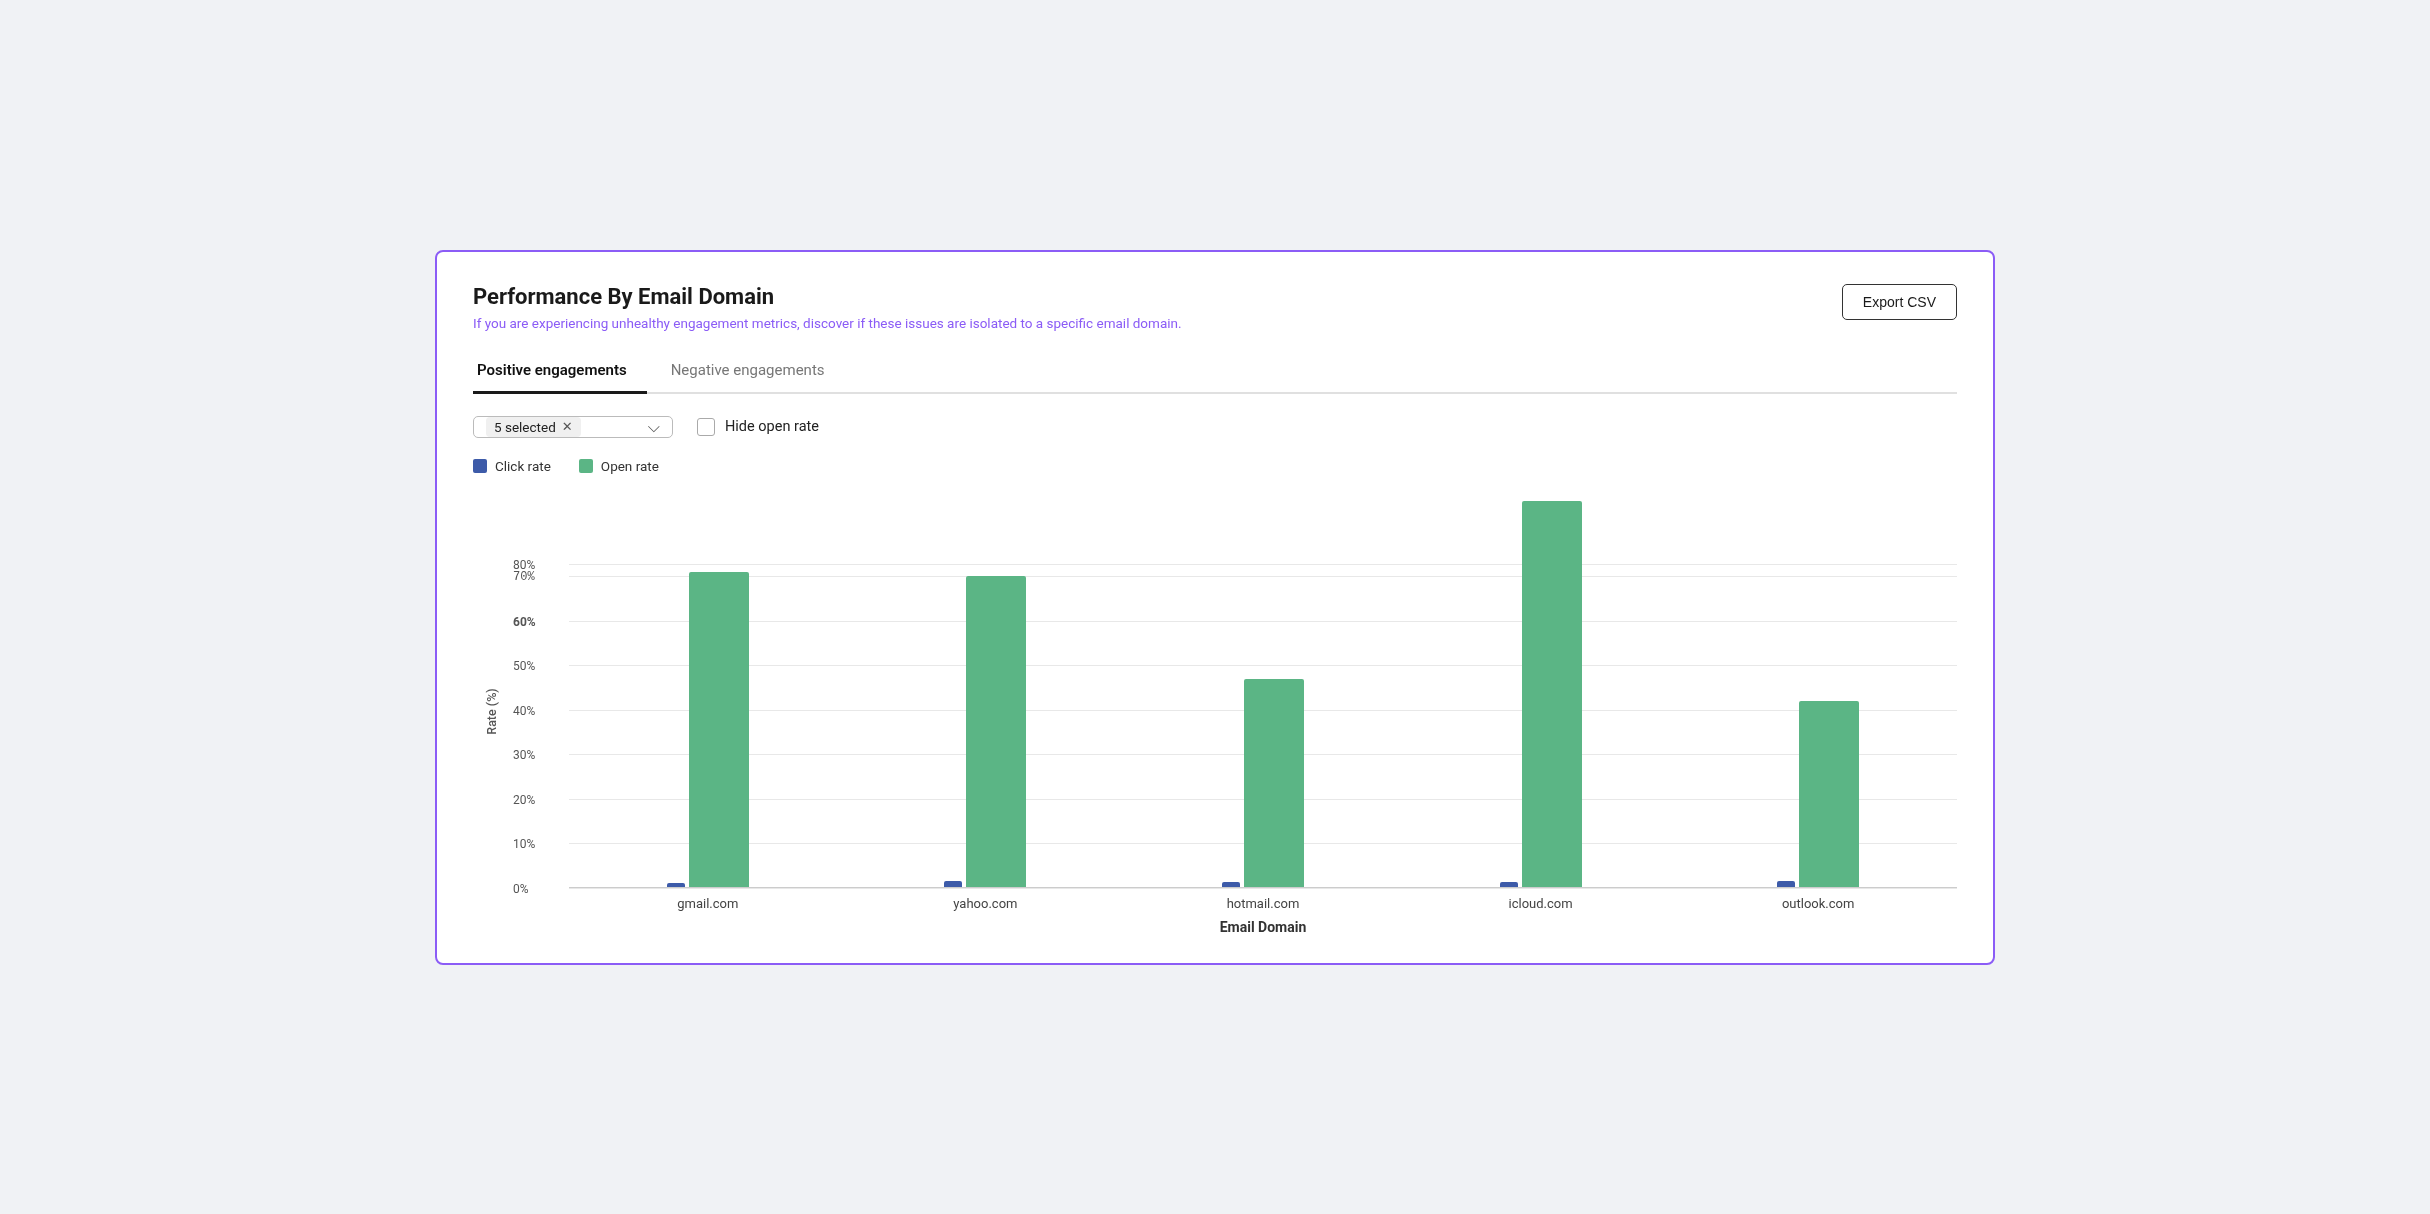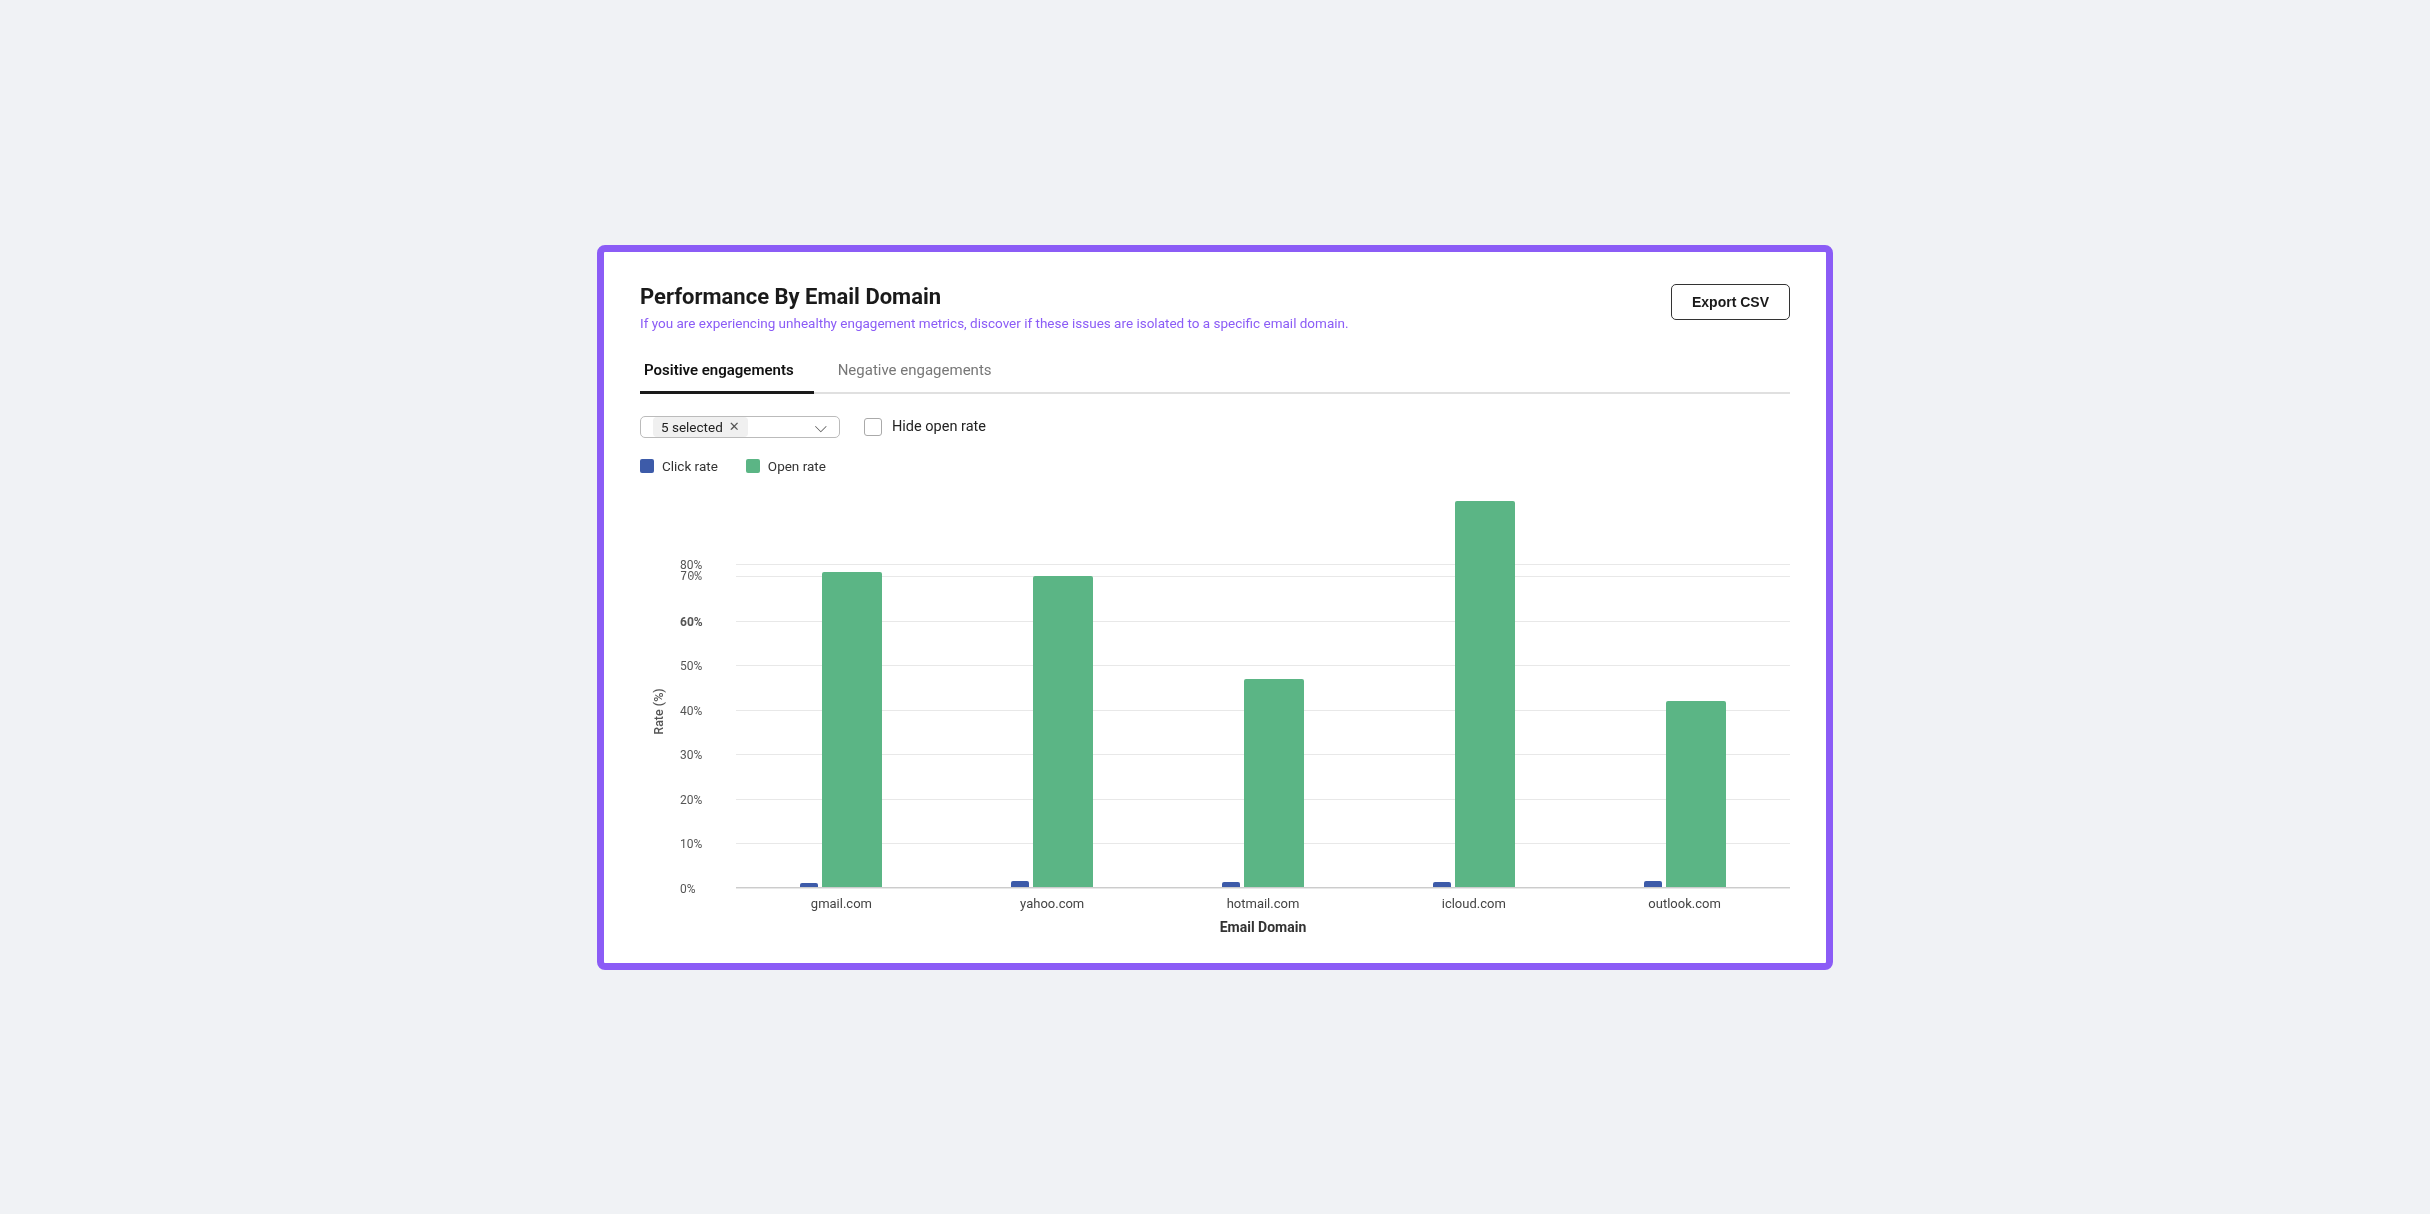--- a/index.html
+++ b/index.html
@@ -8,23 +8,23 @@
       background: #f0f2f5;
       display: flex;
       align-items: center;
       justify-content: center;
       min-height: 100vh;
       padding: 20px;
     }
     .card {
       background: #fff;
       border-radius: 8px;
-      border: 7px solid #8b5cf6;
+      border: 2px solid #8b5cf6;
       padding: 32px 36px 28px 36px;
-      width: 1236px;
+      width: 1560px;
       max-width: 100%;
       position: relative;
     }
     .card-header {
       display: flex;
       justify-content: space-between;
       align-items: flex-start;
       margin-bottom: 20px;
     }
     .card-title {
@@ -36,21 +36,21 @@
     .card-subtitle {
       font-size: 13.5px;
       color: #8b5cf6;
     }
     .export-btn {
       border: 1.5px solid #333;
       background: #fff;
       border-radius: 5px;
       padding: 9px 20px;
       font-size: 14px;
-      font-weight: 700;
+      font-weight: 400;
       cursor: pointer;
       color: #1a1a1a;
       white-space: nowrap;
     }
     .tabs {
       display: flex;
       gap: 0;
       border-bottom: 2px solid #e0e0e0;
       margin-bottom: 22px;
     }

